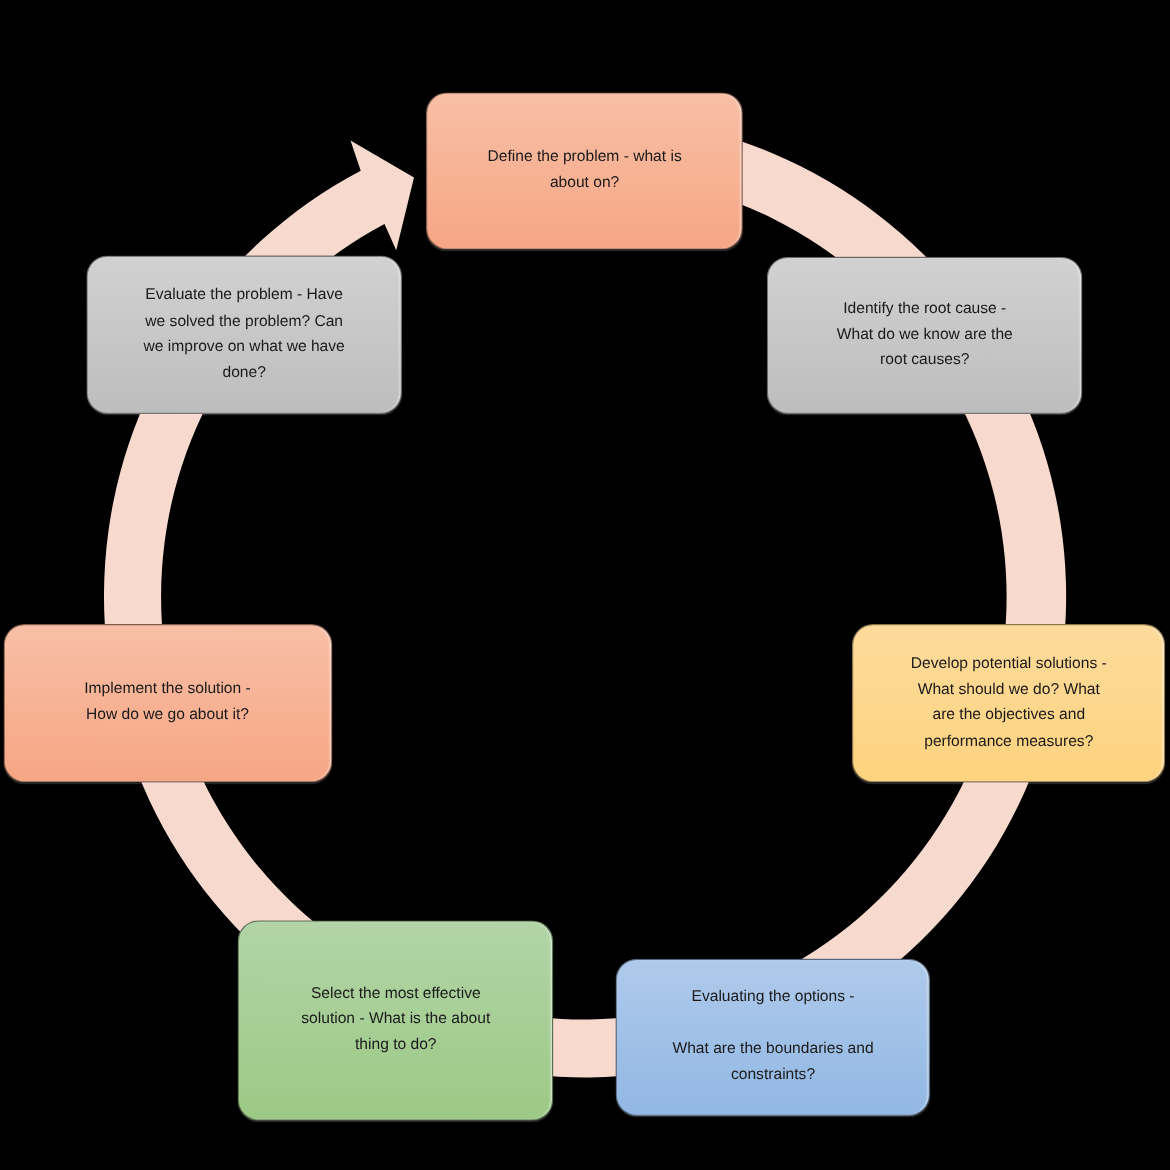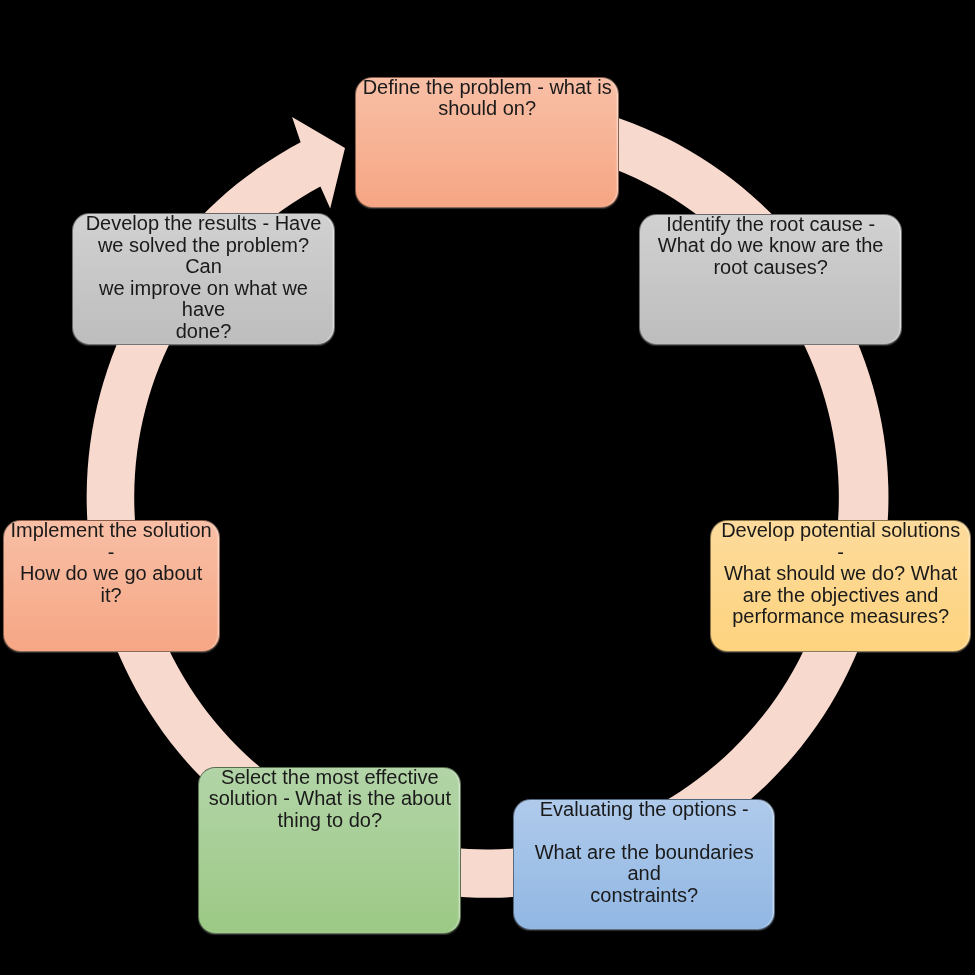--- a/index.html
+++ b/index.html
@@ -9,59 +9,59 @@
     -webkit-font-smoothing:antialiased;
   }
   #stage { position:relative; width:975px; height:975px; background:#000; }
   #cycle-arrow { position:absolute; left:0; top:0; width:975px; height:975px; }
 
   .node {
     position:absolute;
     box-sizing:border-box;
     border-radius:17.5px;
     border:1px solid rgba(0,0,0,0.45);
-    display:flex; align-items:flex-start; justify-content:center;
+    display:flex; align-items:center; justify-content:center;
     text-align:center;
-    font-size:20px;
+    font-size:13px;
     line-height:21.5px;
     overflow:hidden;
     box-shadow: inset -2px 0 2px -1px rgba(255,255,255,0.60),
                 0 1px 1px -0.5px rgba(255,255,255,0.18);
   }
   .node .label {
     padding:0 6px;
     transform:translate3d(0,-1.5px,0);
     -webkit-font-smoothing:antialiased;
   }
 
   
   #node-1 { left:355.2px; top: 76.5px; width:264.0px; height:131.2px; }
   #node-2 { left:639.0px; top:213.5px; width:263.3px; height:131.6px; }
   #node-3 { left:710.0px; top:520.3px; width:261.3px; height:131.7px; }
   #node-4 { left:513.0px; top:766.7px; width:262.4px; height:131.5px;margin-top:32px; }
   #node-5 { left:198.2px; top:766.7px; width:263.3px; height:167px; }
-  #node-6 { left:  2.6px; top:520.4px; width:217px; height:131.2px; }
+  #node-6 { left:  2.6px; top:520.4px; width:274px; height:131.2px; }
   #node-7 { left: 72.3px; top:213.2px; width:262.4px; height:131.9px; }
 </style>
 </head>
 <body>
 
 <div id="stage" style="background: rgb(0, 0, 0);">
 
   <svg id="cycle-arrow" viewBox="0 0 975 975">
     <path id="cycle-arrow-path" d="M 370.2 113.6
              A 400.9 400.9 0 1 1 300.6 142.3
              L 292.1 117.1 L 345.0 148.0 L 330.2 208.5 L 320.4 186.6
              A 352.3 352.3 0 1 0 384.4 160.1 Z" fill="#F7D9CE"></path>
   </svg>
 
   <div id="node-1" class="node" style="background: linear-gradient(rgb(248, 191, 166) 0%, rgb(246, 166, 132) 100%); color: rgb(26, 26, 26);">
     <div class="label">
       <span>Define the problem - what is</span><br>
-      <span>should on?</span>
+      <span>about on?</span>
     </div>
   </div>
 
   <div id="node-2" class="node" style="background: linear-gradient(rgb(209, 209, 209) 0%, rgb(189, 189, 189) 100%); color: rgb(26, 26, 26);">
     <div class="label">
       <span>Identify the root cause -</span><br>
       <span>What do we know are the</span><br>
       <span>root causes?</span>
     </div>
   </div>
@@ -94,20 +94,20 @@
 
   <div id="node-6" class="node" style="background: linear-gradient(rgb(248, 191, 166) 0%, rgb(246, 166, 132) 100%); color: rgb(26, 26, 26);">
     <div class="label">
       <span>Implement the solution -</span><br>
       <span>How do we go about it?</span>
     </div>
   </div>
 
   <div id="node-7" class="node" style="background: linear-gradient(rgb(209, 209, 209) 0%, rgb(189, 189, 189) 100%); color: rgb(26, 26, 26);">
     <div class="label">
-      <span>Develop the results - Have</span><br>
+      <span>Evaluate the problem - Have</span><br>
       <span>we solved the problem? Can</span><br>
       <span>we improve on what we have</span><br>
       <span>done?</span>
     </div>
   </div>
 
 </div>
 
 </body></html>

